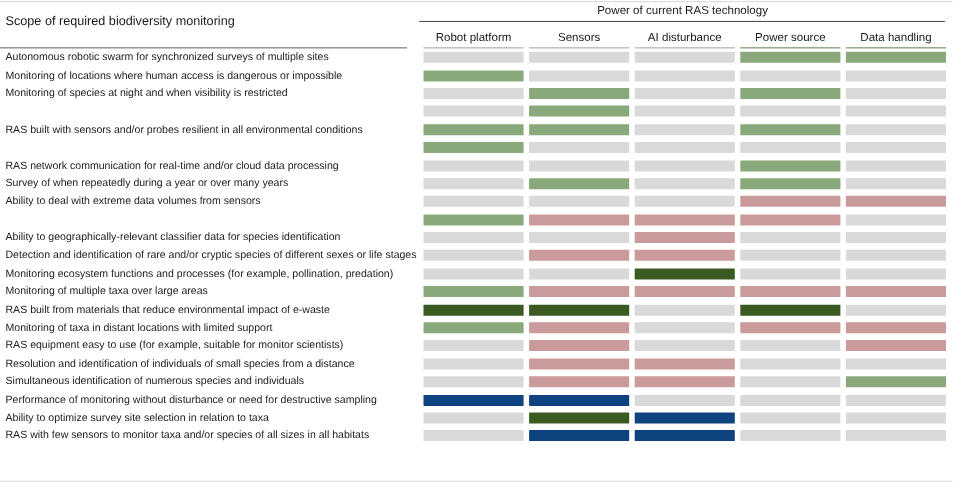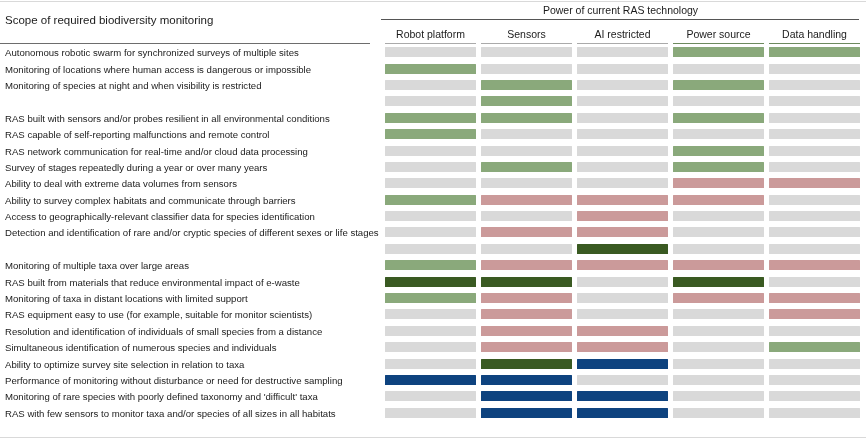--- a/index.html
+++ b/index.html
@@ -145,21 +145,21 @@
 
   <div class="group-header">Power of current RAS technology</div>
 
   <div class="group-rule"></div>
 
   <div class="scope-title">Scope of required biodiversity monitoring</div>
 
   <div class="col-headers" id="col-headers">
       <div class="col-header" style="left: 385px; width: 91px; text-align: center;">Robot platform</div>
       <div class="col-header" style="left: 481px; width: 91px;">Sensors</div>
-      <div class="col-header" style="left: 577px; width: 91px;">AI restricted</div>
+      <div class="col-header" style="left: 577px; width: 91px;">AI disturbance</div>
       <div class="col-header" style="left: 673px; width: 91px;">Power source</div>
       <div class="col-header" style="left: 769px; width: 91px;">Data handling</div>
     </div>
 
   <div class="label-rule"></div>
   <div id="col-underlines">
       <div class="col-underline" style="left: 385px; width: 91px; background: rgb(170, 170, 170);"></div>
       <div class="col-underline" style="left: 481px; width: 91px; background: rgb(170, 170, 170);"></div>
       <div class="col-underline" style="left: 577px; width: 91px; background: rgb(170, 170, 170);"></div>
       <div class="col-underline" style="left: 673px; width: 91px; background: rgb(109, 138, 94);"></div>
@@ -200,76 +200,75 @@
       </div>
       <div class="row">
         <div class="row-label">RAS built with sensors and/or probes resilient in all environmental conditions</div>
         <div class="cell" style="left: 385px; width: 91px; background: rgb(138, 169, 123);"></div>
         <div class="cell" style="left: 481px; width: 91px; background: rgb(138, 169, 123);"></div>
         <div class="cell" style="left: 577px; width: 91px; background: rgb(217, 217, 217);"></div>
         <div class="cell" style="left: 673px; width: 91px; background: rgb(138, 169, 123);"></div>
         <div class="cell" style="left: 769px; width: 91px; background: rgb(217, 217, 217);"></div>
       </div>
       <div class="row">
-        <div class="row-label">RAS capable of self-reporting malfunctions and remote control</div>
         <div class="cell" style="left: 385px; width: 91px; background: rgb(138, 169, 123);"></div>
         <div class="cell" style="left: 481px; width: 91px; background: rgb(217, 217, 217);"></div>
         <div class="cell" style="left: 577px; width: 91px; background: rgb(217, 217, 217);"></div>
         <div class="cell" style="left: 673px; width: 91px; background: rgb(217, 217, 217);"></div>
         <div class="cell" style="left: 769px; width: 91px; background: rgb(217, 217, 217);"></div>
       </div>
       <div class="row">
         <div class="row-label">RAS network communication for real-time and/or cloud data processing</div>
         <div class="cell" style="left: 385px; width: 91px; background: rgb(217, 217, 217);"></div>
         <div class="cell" style="left: 481px; width: 91px; background: rgb(217, 217, 217);"></div>
         <div class="cell" style="left: 577px; width: 91px; background: rgb(217, 217, 217);"></div>
         <div class="cell" style="left: 673px; width: 91px; background: rgb(138, 169, 123);"></div>
         <div class="cell" style="left: 769px; width: 91px; background: rgb(217, 217, 217);"></div>
       </div>
       <div class="row">
-        <div class="row-label">Survey of stages repeatedly during a year or over many years</div>
+        <div class="row-label">Survey of when repeatedly during a year or over many years</div>
         <div class="cell" style="left: 385px; width: 91px; background: rgb(217, 217, 217);"></div>
         <div class="cell" style="left: 481px; width: 91px; background: rgb(138, 169, 123);"></div>
         <div class="cell" style="left: 577px; width: 91px; background: rgb(217, 217, 217);"></div>
         <div class="cell" style="left: 673px; width: 91px; background: rgb(138, 169, 123);"></div>
         <div class="cell" style="left: 769px; width: 91px; background: rgb(217, 217, 217);"></div>
       </div>
       <div class="row">
         <div class="row-label">Ability to deal with extreme data volumes from sensors</div>
         <div class="cell" style="left: 385px; width: 91px; background: rgb(217, 217, 217);"></div>
         <div class="cell" style="left: 481px; width: 91px; background: rgb(217, 217, 217);"></div>
         <div class="cell" style="left: 577px; width: 91px; background: rgb(217, 217, 217);"></div>
         <div class="cell" style="left: 673px; width: 91px; background: rgb(203, 154, 154);"></div>
         <div class="cell" style="left: 769px; width: 91px; background: rgb(203, 154, 154);"></div>
       </div>
       <div class="row">
-        <div class="row-label">Ability to survey complex habitats and communicate through barriers</div>
         <div class="cell" style="left: 385px; width: 91px; background: rgb(138, 169, 123);"></div>
         <div class="cell" style="left: 481px; width: 91px; background: rgb(203, 154, 154);"></div>
         <div class="cell" style="left: 577px; width: 91px; background: rgb(203, 154, 154);"></div>
         <div class="cell" style="left: 673px; width: 91px; background: rgb(203, 154, 154);"></div>
         <div class="cell" style="left: 769px; width: 91px; background: rgb(217, 217, 217);"></div>
       </div>
       <div class="row">
-        <div class="row-label">Access to geographically-relevant classifier data for species identification</div>
+        <div class="row-label">Ability to geographically-relevant classifier data for species identification</div>
         <div class="cell" style="left: 385px; width: 91px; background: rgb(217, 217, 217);"></div>
         <div class="cell" style="left: 481px; width: 91px; background: rgb(217, 217, 217);"></div>
         <div class="cell" style="left: 577px; width: 91px; background: rgb(203, 154, 154);"></div>
         <div class="cell" style="left: 673px; width: 91px; background: rgb(217, 217, 217);"></div>
         <div class="cell" style="left: 769px; width: 91px; background: rgb(217, 217, 217);"></div>
       </div>
       <div class="row">
         <div class="row-label">Detection and identification of rare and/or cryptic species of different sexes or life stages</div>
         <div class="cell" style="left: 385px; width: 91px; background: rgb(217, 217, 217);"></div>
         <div class="cell" style="left: 481px; width: 91px; background: rgb(203, 154, 154);"></div>
         <div class="cell" style="left: 577px; width: 91px; background: rgb(203, 154, 154);"></div>
         <div class="cell" style="left: 673px; width: 91px; background: rgb(217, 217, 217);"></div>
         <div class="cell" style="left: 769px; width: 91px; background: rgb(217, 217, 217);"></div>
       </div>
       <div class="row">
+        <div class="row-label">Monitoring ecosystem functions and processes (for example, pollination, predation)</div>
         <div class="cell" style="left: 385px; width: 91px; background: rgb(217, 217, 217);"></div>
         <div class="cell" style="left: 481px; width: 91px; background: rgb(217, 217, 217);"></div>
         <div class="cell" style="left: 577px; width: 91px; background: rgb(58, 90, 34);"></div>
         <div class="cell" style="left: 673px; width: 91px; background: rgb(217, 217, 217);"></div>
         <div class="cell" style="left: 769px; width: 91px; background: rgb(217, 217, 217);"></div>
       </div>
       <div class="row">
         <div class="row-label">Monitoring of multiple taxa over large areas</div>
         <div class="cell" style="left: 385px; width: 91px; background: rgb(138, 169, 123);"></div>
         <div class="cell" style="left: 481px; width: 91px; background: rgb(203, 154, 154);"></div>
@@ -311,47 +310,39 @@
       </div>
       <div class="row">
         <div class="row-label">Simultaneous identification of numerous species and individuals</div>
         <div class="cell" style="left: 385px; width: 91px; background: rgb(217, 217, 217);"></div>
         <div class="cell" style="left: 481px; width: 91px; background: rgb(203, 154, 154);"></div>
         <div class="cell" style="left: 577px; width: 91px; background: rgb(203, 154, 154);"></div>
         <div class="cell" style="left: 673px; width: 91px; background: rgb(217, 217, 217);"></div>
         <div class="cell" style="left: 769px; width: 91px; background: rgb(138, 169, 123);"></div>
       </div>
       <div class="row">
-        <div class="row-label">Ability to optimize survey site selection in relation to taxa</div>
-        <div class="cell" style="left: 385px; width: 91px; background: rgb(217, 217, 217);"></div>
-        <div class="cell" style="left: 481px; width: 91px; background: rgb(58, 90, 34);"></div>
-        <div class="cell" style="left: 577px; width: 91px; background: rgb(14, 67, 127);"></div>
-        <div class="cell" style="left: 673px; width: 91px; background: rgb(217, 217, 217);"></div>
-        <div class="cell" style="left: 769px; width: 91px; background: rgb(217, 217, 217);"></div>
-      </div>
-      <div class="row">
         <div class="row-label">Performance of monitoring without disturbance or need for destructive sampling</div>
         <div class="cell" style="left: 385px; width: 91px; background: rgb(14, 67, 127);"></div>
         <div class="cell" style="left: 481px; width: 91px; background: rgb(14, 67, 127);"></div>
         <div class="cell" style="left: 577px; width: 91px; background: rgb(217, 217, 217);"></div>
         <div class="cell" style="left: 673px; width: 91px; background: rgb(217, 217, 217);"></div>
         <div class="cell" style="left: 769px; width: 91px; background: rgb(217, 217, 217);"></div>
       </div>
       <div class="row">
-        <div class="row-label">Monitoring of rare species with poorly defined taxonomy and 'difficult' taxa</div>
+        <div class="row-label">Ability to optimize survey site selection in relation to taxa</div>
+        <div class="cell" style="left: 385px; width: 91px; background: rgb(217, 217, 217);"></div>
+        <div class="cell" style="left: 481px; width: 91px; background: rgb(58, 90, 34);"></div>
+        <div class="cell" style="left: 577px; width: 91px; background: rgb(14, 67, 127);"></div>
+        <div class="cell" style="left: 673px; width: 91px; background: rgb(217, 217, 217);"></div>
+        <div class="cell" style="left: 769px; width: 91px; background: rgb(217, 217, 217);"></div>
+      </div>
+      <div class="row">
+        <div class="row-label">RAS with few sensors to monitor taxa and/or species of all sizes in all habitats</div>
         <div class="cell" style="left: 385px; width: 91px; background: rgb(217, 217, 217);"></div>
         <div class="cell" style="left: 481px; width: 91px; background: rgb(14, 67, 127);"></div>
         <div class="cell" style="left: 577px; width: 91px; background: rgb(14, 67, 127);"></div>
         <div class="cell" style="left: 673px; width: 91px; background: rgb(217, 217, 217);"></div>
         <div class="cell" style="left: 769px; width: 91px; background: rgb(217, 217, 217);"></div>
       </div>
-      <div class="row">
-        <div class="row-label">RAS with few sensors to monitor taxa and/or species of all sizes in all habitats</div>
-        <div class="cell" style="left: 385px; width: 91px; background: rgb(217, 217, 217);"></div>
-        <div class="cell" style="left: 481px; width: 91px; background: rgb(14, 67, 127);"></div>
-        <div class="cell" style="left: 577px; width: 91px; background: rgb(14, 67, 127);"></div>
-        <div class="cell" style="left: 673px; width: 91px; background: rgb(217, 217, 217);"></div>
-        <div class="cell" style="left: 769px; width: 91px; background: rgb(217, 217, 217);"></div>
-      </div>
     </div>
 
   <div class="bottom-rule"></div>
 </div>
 
 </body></html>

